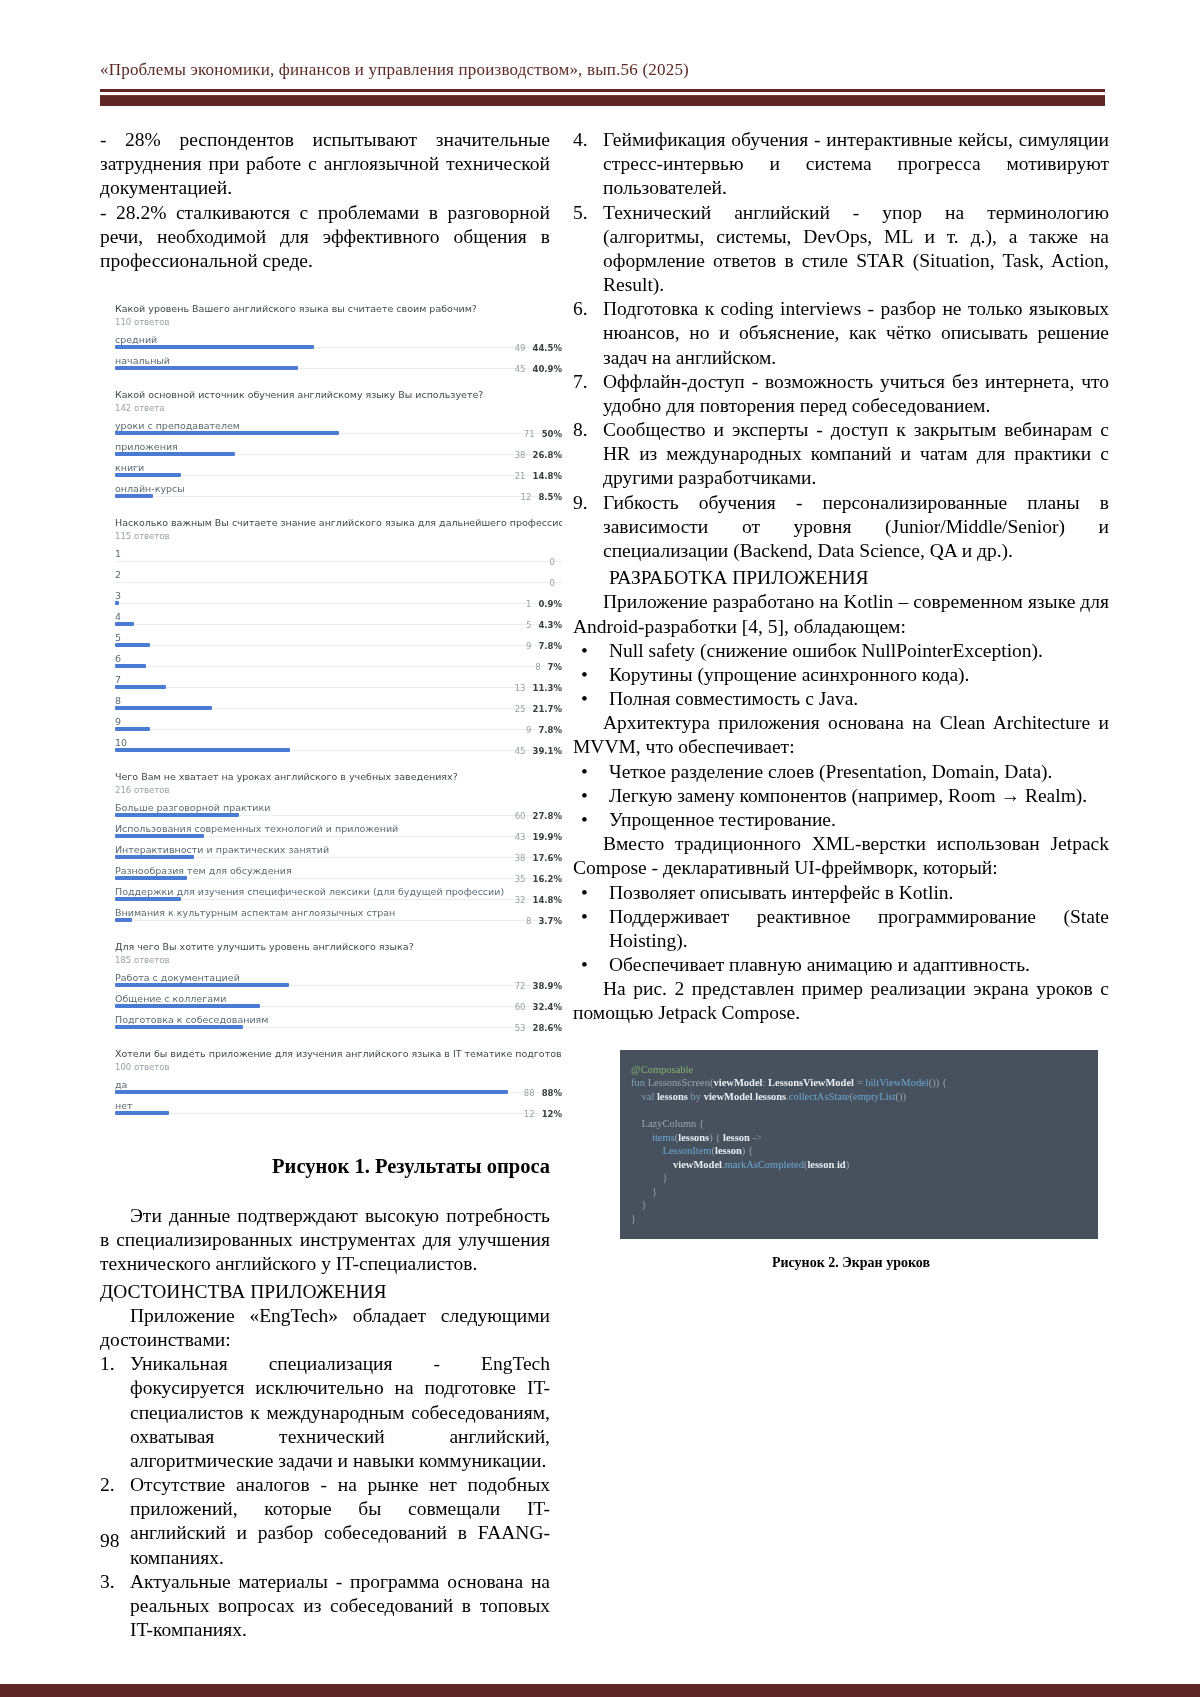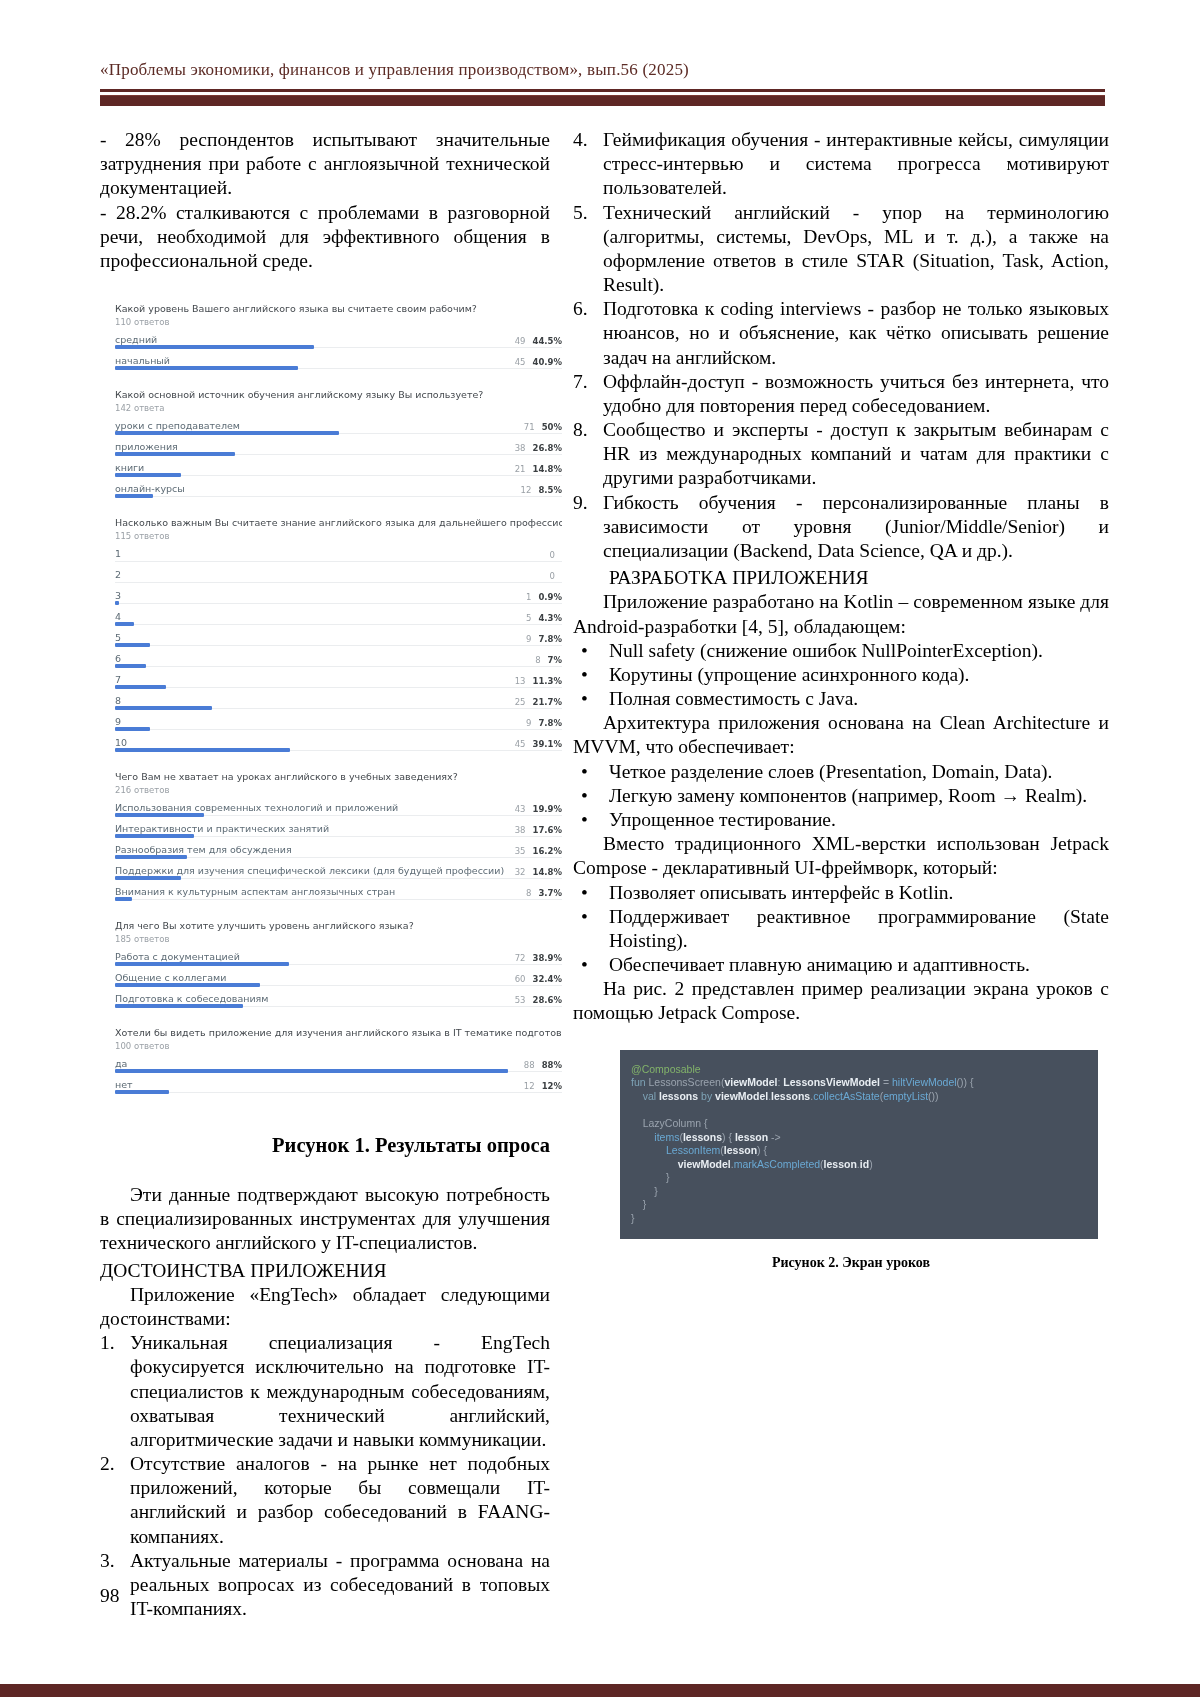--- a/index.html
+++ b/index.html
@@ -32,29 +32,29 @@
     margin:30px 0 0 15px;width:447px;
     font-family:"DejaVu Sans", sans-serif;
   }
   .fchart{margin-bottom:13px;}
   .fq-title{font-size:9.5px;color:#43484d;white-space:nowrap;overflow:hidden;}
   .fq-sub{font-size:8.5px;color:#9aa0a6;margin:3px 0 7px 0;}
   .frow{position:relative;height:21px;}
   .frow .lbl{position:absolute;left:0;top:0;font-size:9.5px;color:#5c6a74;white-space:nowrap;}
   .frow .track{position:absolute;left:0;right:0;top:13px;height:1px;background:#ebedef;}
   .frow .bar{position:absolute;left:0;top:11px;height:4px;border-radius:1px;}
-  .frow .vals{position:absolute;right:0;top:2px;font-size:8.5px;white-space:nowrap;}
+  .frow .vals{position:absolute;right:0;top:9px;font-size:8.5px;white-space:nowrap;}
   .frow .count{color:#9aa0a6;margin-right:7px;}
   .frow .pct{color:#3c4043;font-weight:bold;}
   .fig-caption{font-weight:bold;font-size:20.5px;text-align:right;margin:34px 0 26px 0;}
-  .page-number{position:absolute;left:100px;top:1585px;font-size:19.5px;}
+  .page-number{position:absolute;left:100px;top:1530px;font-size:19.5px;}
   
   .code-block{
     margin:24px 0 0 47px;width:456px;background:#47505d;
-    padding:13px 11px;font-family:Liberation Sans, sans-serif;
+    padding:13px 11px;font-family:Liberation Serif, serif;
     font-size:10.5px;line-height:13.6px;
   }
   .cl{white-space:pre;min-height:13.6px;}
   .tk-ann{color:#82b36a;}
   .tk-kw{color:#7ea3b6;}
   .tk-fn{color:#6aa9d4;}
   .tk-id{color:#e9eef3;font-weight:bold;}
   .tk-pl{color:#9aa3ae;}
   .fig2-caption{font-weight:bold;font-size:14px;text-align:center;margin:16px 0 0 20px;}
   .footer-bar{position:absolute;left:0;right:0;bottom:0;height:13px;background:#5e2725;}
@@ -181,20 +181,26 @@
               <div class="bar" style="width: max(39.1%, 4px); background: rgb(74, 124, 214);"></div>
               <span class="lbl">10</span>
               <span class="vals"><span class="count">45</span><span class="pct">39.1%</span></span>
             </div>
           </div>
           <div class="fchart">
             <div class="fq-title">Чего Вам не хватает на уроках английского в учебных заведениях?</div>
             <div class="fq-sub">216 ответов</div>
             <div class="frow">
               <div class="track"></div>
+              <div class="bar" style="width: max(27.8%, 4px); background: rgb(74, 124, 214);"></div>
+              <span class="lbl">Больше разговорной практики</span>
+              <span class="vals"><span class="count">60</span><span class="pct">27.8%</span></span>
+            </div>
+            <div class="frow">
+              <div class="track"></div>
               <div class="bar" style="width: max(19.9%, 4px); background: rgb(74, 124, 214);"></div>
               <span class="lbl">Использования современных технологий и приложений</span>
               <span class="vals"><span class="count">43</span><span class="pct">19.9%</span></span>
             </div>
             <div class="frow">
               <div class="track"></div>
               <div class="bar" style="width: max(17.6%, 4px); background: rgb(74, 124, 214);"></div>
               <span class="lbl">Интерактивности и практических занятий</span>
               <span class="vals"><span class="count">38</span><span class="pct">17.6%</span></span>
             </div>

